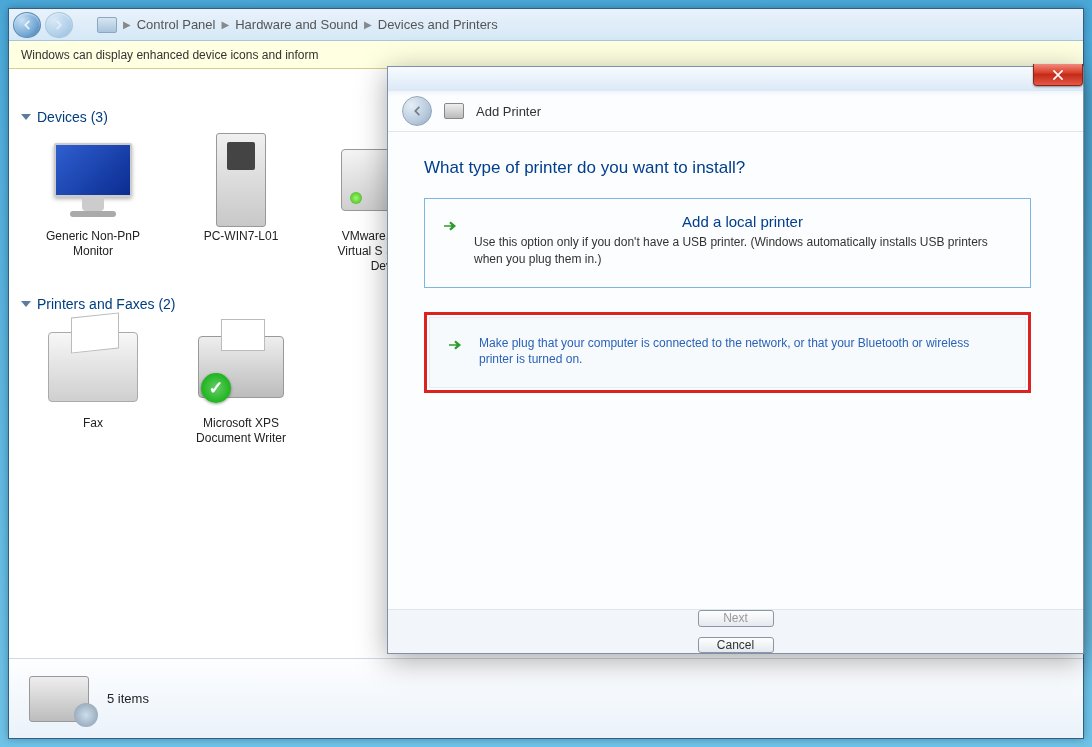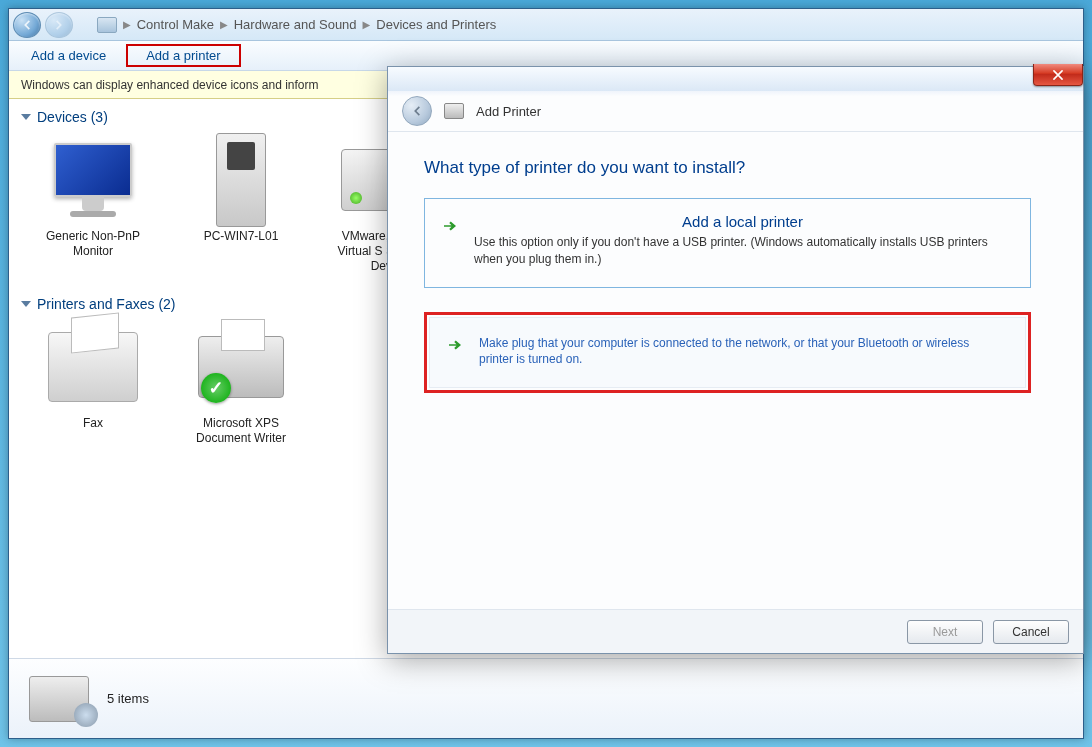--- a/index.html
+++ b/index.html
@@ -204,21 +204,21 @@
   }
   .opt2 { border-color:#e6ecf3; background:#f7fafd; margin-bottom:0; }
   .opt2 h4 { color:#0a56c2; }
   .opt2 p  { color:#2a62b8; }
   .dialog-footer {
     position:absolute; left:0; right:0; bottom:0;
     height:44px;
     border-top:1px solid #dfe6ee;
     background:#f2f5f9;
     display:flex; align-items:center; justify-content:flex-end;
-    gap:10px; padding:0 14px;
+    gap:10px; padding:0 14px;flex-direction:column;
   }
   .win-btn {
     min-width:76px; height:24px;
     font-size:12px;
     border:1px solid #8a97a6;
     border-radius:3px;
     background:linear-gradient(to bottom,#fefefe,#e5e9ee);
     display:flex;align-items:center;justify-content:center;
     color:#333;
   }
@@ -236,34 +236,28 @@
         </svg>
     </div>
     <div class="nav-btn disabled">
       <svg viewBox="0 0 24 24">
           <path d="M9 4l8 8-8 8-2-2 6-6-6-6z"></path>
         </svg>
     </div>
     <div class="breadcrumb">
       <span class="bc-icon"></span>
       <span class="bc-sep">▶</span>
-      <span>Control Make</span>
+      <span>Control Panel</span>
       <span class="bc-sep">▶</span>
       <span>Hardware and Sound</span>
       <span class="bc-sep">▶</span>
       <span>Devices and Printers</span>
     </div>
   </div>
 
-  <div class="toolbar">
-    <a>Add a device</a>
-    <span class="highlight-box-1">
-      <a>Add a printer</a>
-    </span>
-  </div>
 
   <div class="infostrip">
     <span>Windows can display enhanced device icons and inform</span>
   </div>
 
   <div class="content">
 
     <div class="section-head">
       <span class="caret"></span>
       <span>Devices (3)</span>

